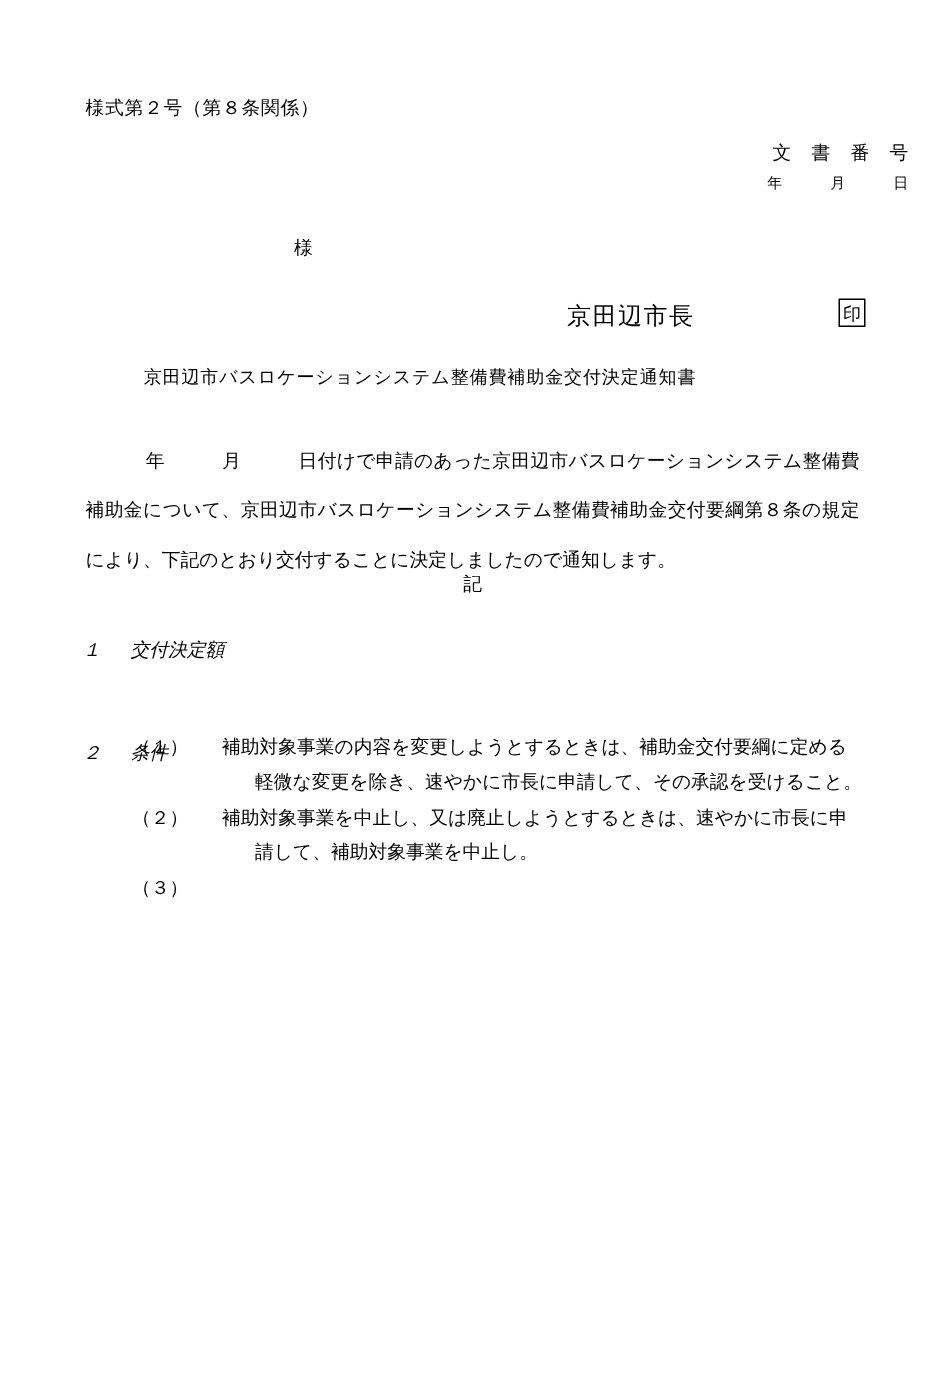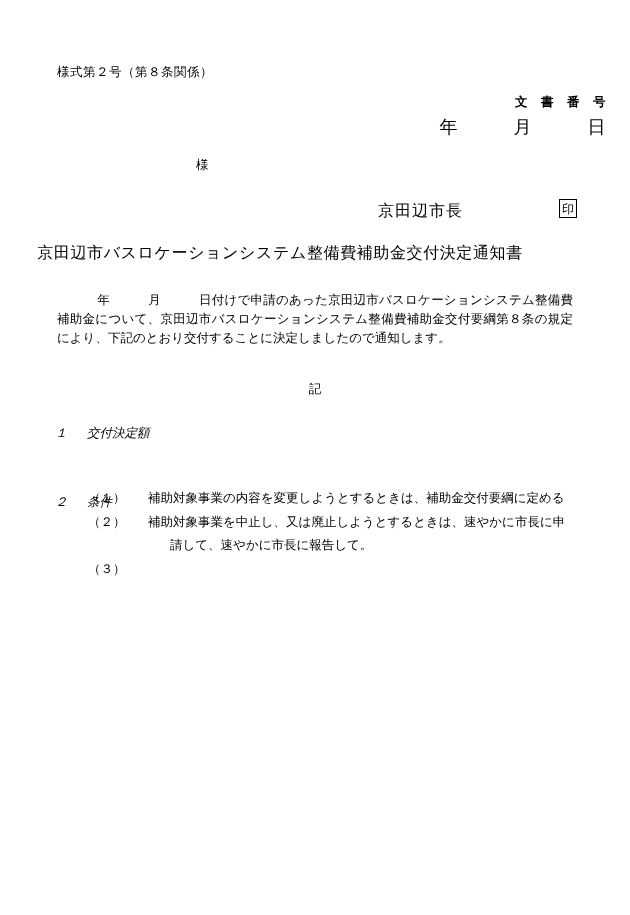--- a/index.html
+++ b/index.html
@@ -29,27 +29,26 @@
     letter-spacing: 0.5px;
     white-space: nowrap;
   }
   .doc-number {
     position: absolute;
     right: 48px;
     top: 94px;
     font-size: 12.5px;
     letter-spacing: 0.5px;
     white-space: nowrap;
-    font-weight: bold;
   }
   .doc-date {
     position: absolute;
     right: 48px;
     top: 115px;
-    font-size: 18px;
+    font-size: 10px;
     letter-spacing: 0.5px;
     white-space: nowrap;
   }
   .addressee {
     position: absolute;
     left: 196px;
     top: 157px;
     font-size: 12.5px;
     white-space: nowrap;
   }
@@ -72,30 +71,30 @@
     line-height: 19px;
     text-align: center;
     box-sizing: border-box;
   }
   .doc-title {
     position: absolute;
     left: 0;
     top: 243px;
     width: 560px;
     text-align: center;
-    font-size: 16px;
+    font-size: 12px;
     letter-spacing: 0.6px;
   }
   .body-text {
     position: absolute;
     left: 57px;
     top: 291px;
     width: 516px;
     font-size: 12.5px;
-    line-height: 19px;
+    line-height: 33px;
     text-align: justify;
     text-justify: inter-ideograph;
   }
   .body-text .indent {
     display: inline-block;
     width: 40px;
   }
   .ki {
     position: absolute;
     left: 0;
@@ -177,28 +176,29 @@
   <div class="section sec-1"><span class="sec-num">１</span><span>交付決定額</span></div>
 
   <div class="section sec-2"><span class="sec-num">２</span><span>条件</span></div>
 
   <div class="items">
 
     <div class="item">
       <div class="item-marker">（１）</div>
       <div class="item-body">
         <span>補助対象事業の内容を変更しようとするときは、補助金交付要綱に定める</span>
+        <span class="cont">軽微な変更を除き、速やかに市長に申請して、その承認を受けること。</span>
       </div>
     </div>
 
     <div class="item">
       <div class="item-marker">（２）</div>
       <div class="item-body">
         <span>補助対象事業を中止し、又は廃止しようとするときは、速やかに市長に申</span>
-        <span class="cont">請して、速やかに市長に報告して。</span>
+        <span class="cont">請して、補助対象事業を中止し。</span>
       </div>
     </div>
 
     <div class="item">
       <div class="item-marker">（３）</div>
       <div class="item-body">
       </div>
     </div>
 
   </div>

